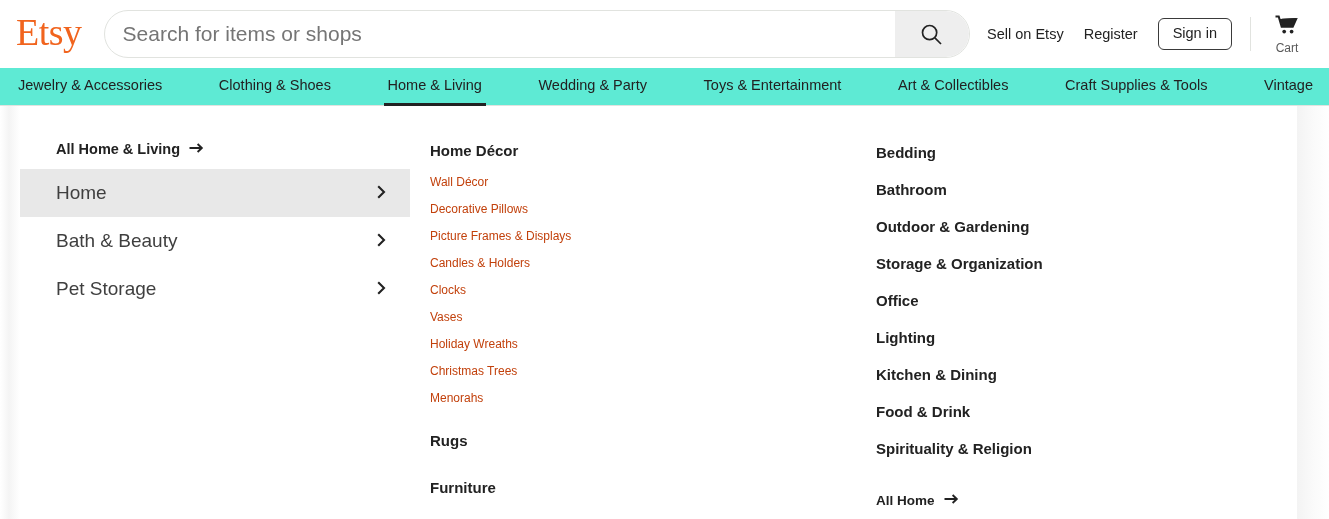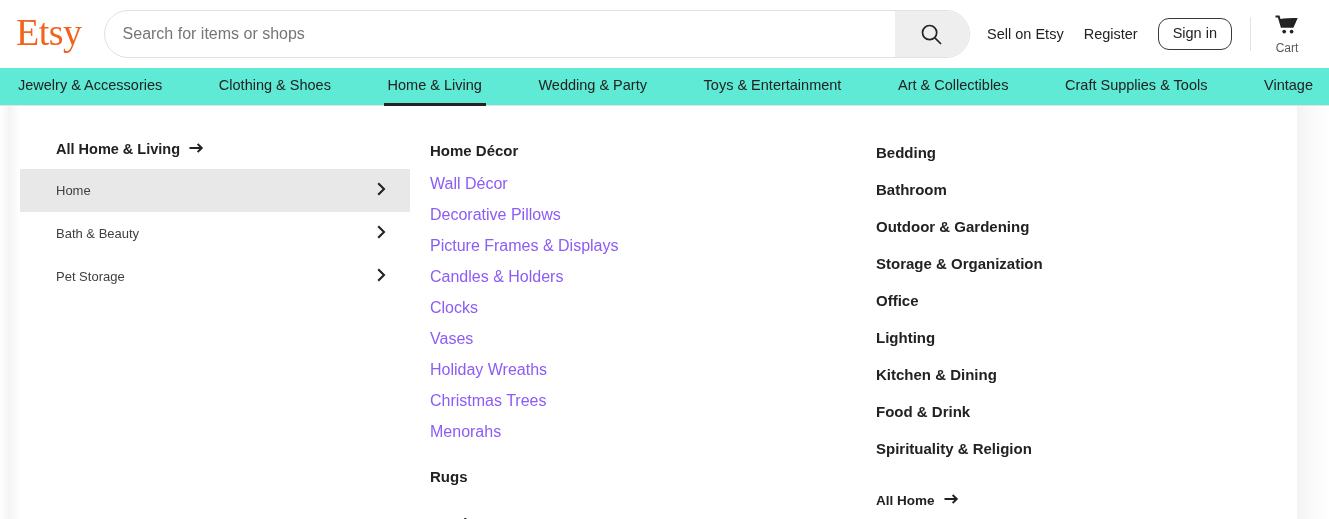--- a/index.html
+++ b/index.html
@@ -50,21 +50,21 @@
   }
 
   .search-input {
     flex: 1 1 auto;
     height: 46px;
     border: 0;
     outline: none;
     background: transparent;
     padding: 0 18px 0 18px;
     font-family: "Liberation Sans", sans-serif;
-    font-size: 16px;
+    font-size: 21px;
     color: #0c4a6e;
   }
   .search-input::placeholder { color: #757575; }
 
   .search-btn {
     flex: 0 0 auto;
     width: 74px;
     height: 46px;
     background: #eeeeee;
     border: 0;
@@ -95,21 +95,21 @@
     cursor: pointer;
   }
   .hr-link.first { margin-right: 4px; }
 
   .signin-btn {
     font-family: "Liberation Sans", sans-serif;
     font-size: 14.5px;
     color: #222222;
     background: #ffffff;
     border: 1px solid #3a3a3a;
-    border-radius: 11px;
+    border-radius: 6px;
     padding: 7px 14px 8px;
     margin-left: 12px;
     cursor: pointer;
     line-height: 1;
   }
 
   .hr-divider {
     width: 1px;
     height: 34px;
     background: #e1e3df;
@@ -211,21 +211,21 @@
     font-size: 14.5px;
     font-weight: bold;
     color: #222222;
     cursor: pointer;
   }
   .l1-row {
     display: flex;
     align-items: center;
     justify-content: space-between;
     padding: 13px 24px 13px 36px;
-    font-size: 13px;
+    font-size: 19px;
     color: #3f3f3f;
     cursor: pointer;
     background: transparent;
   }
   .l1-row.selected {
     background: #e8e8e8;
     color: #3f3f3f;
   }
   .chev { display: block; }
 
@@ -245,22 +245,22 @@
     font-weight: bold;
     color: #222222;
     line-height: 1;
     padding: 8px 0 10px;
     cursor: pointer;
   }
   .grp-head.spaced { padding-top: 22px; }
 
   .sub-link {
     display: block;
-    font-size: 16px;
-    color: #8b5cf6;
+    font-size: 12px;
+    color: #c2410c;
     line-height: 1;
     padding: 8px 0 7px;
     text-decoration: none;
     cursor: pointer;
   }
 
   .col3 .grp-head {
     padding: 10px 0 12px;
     font-size: 15px;
   }

